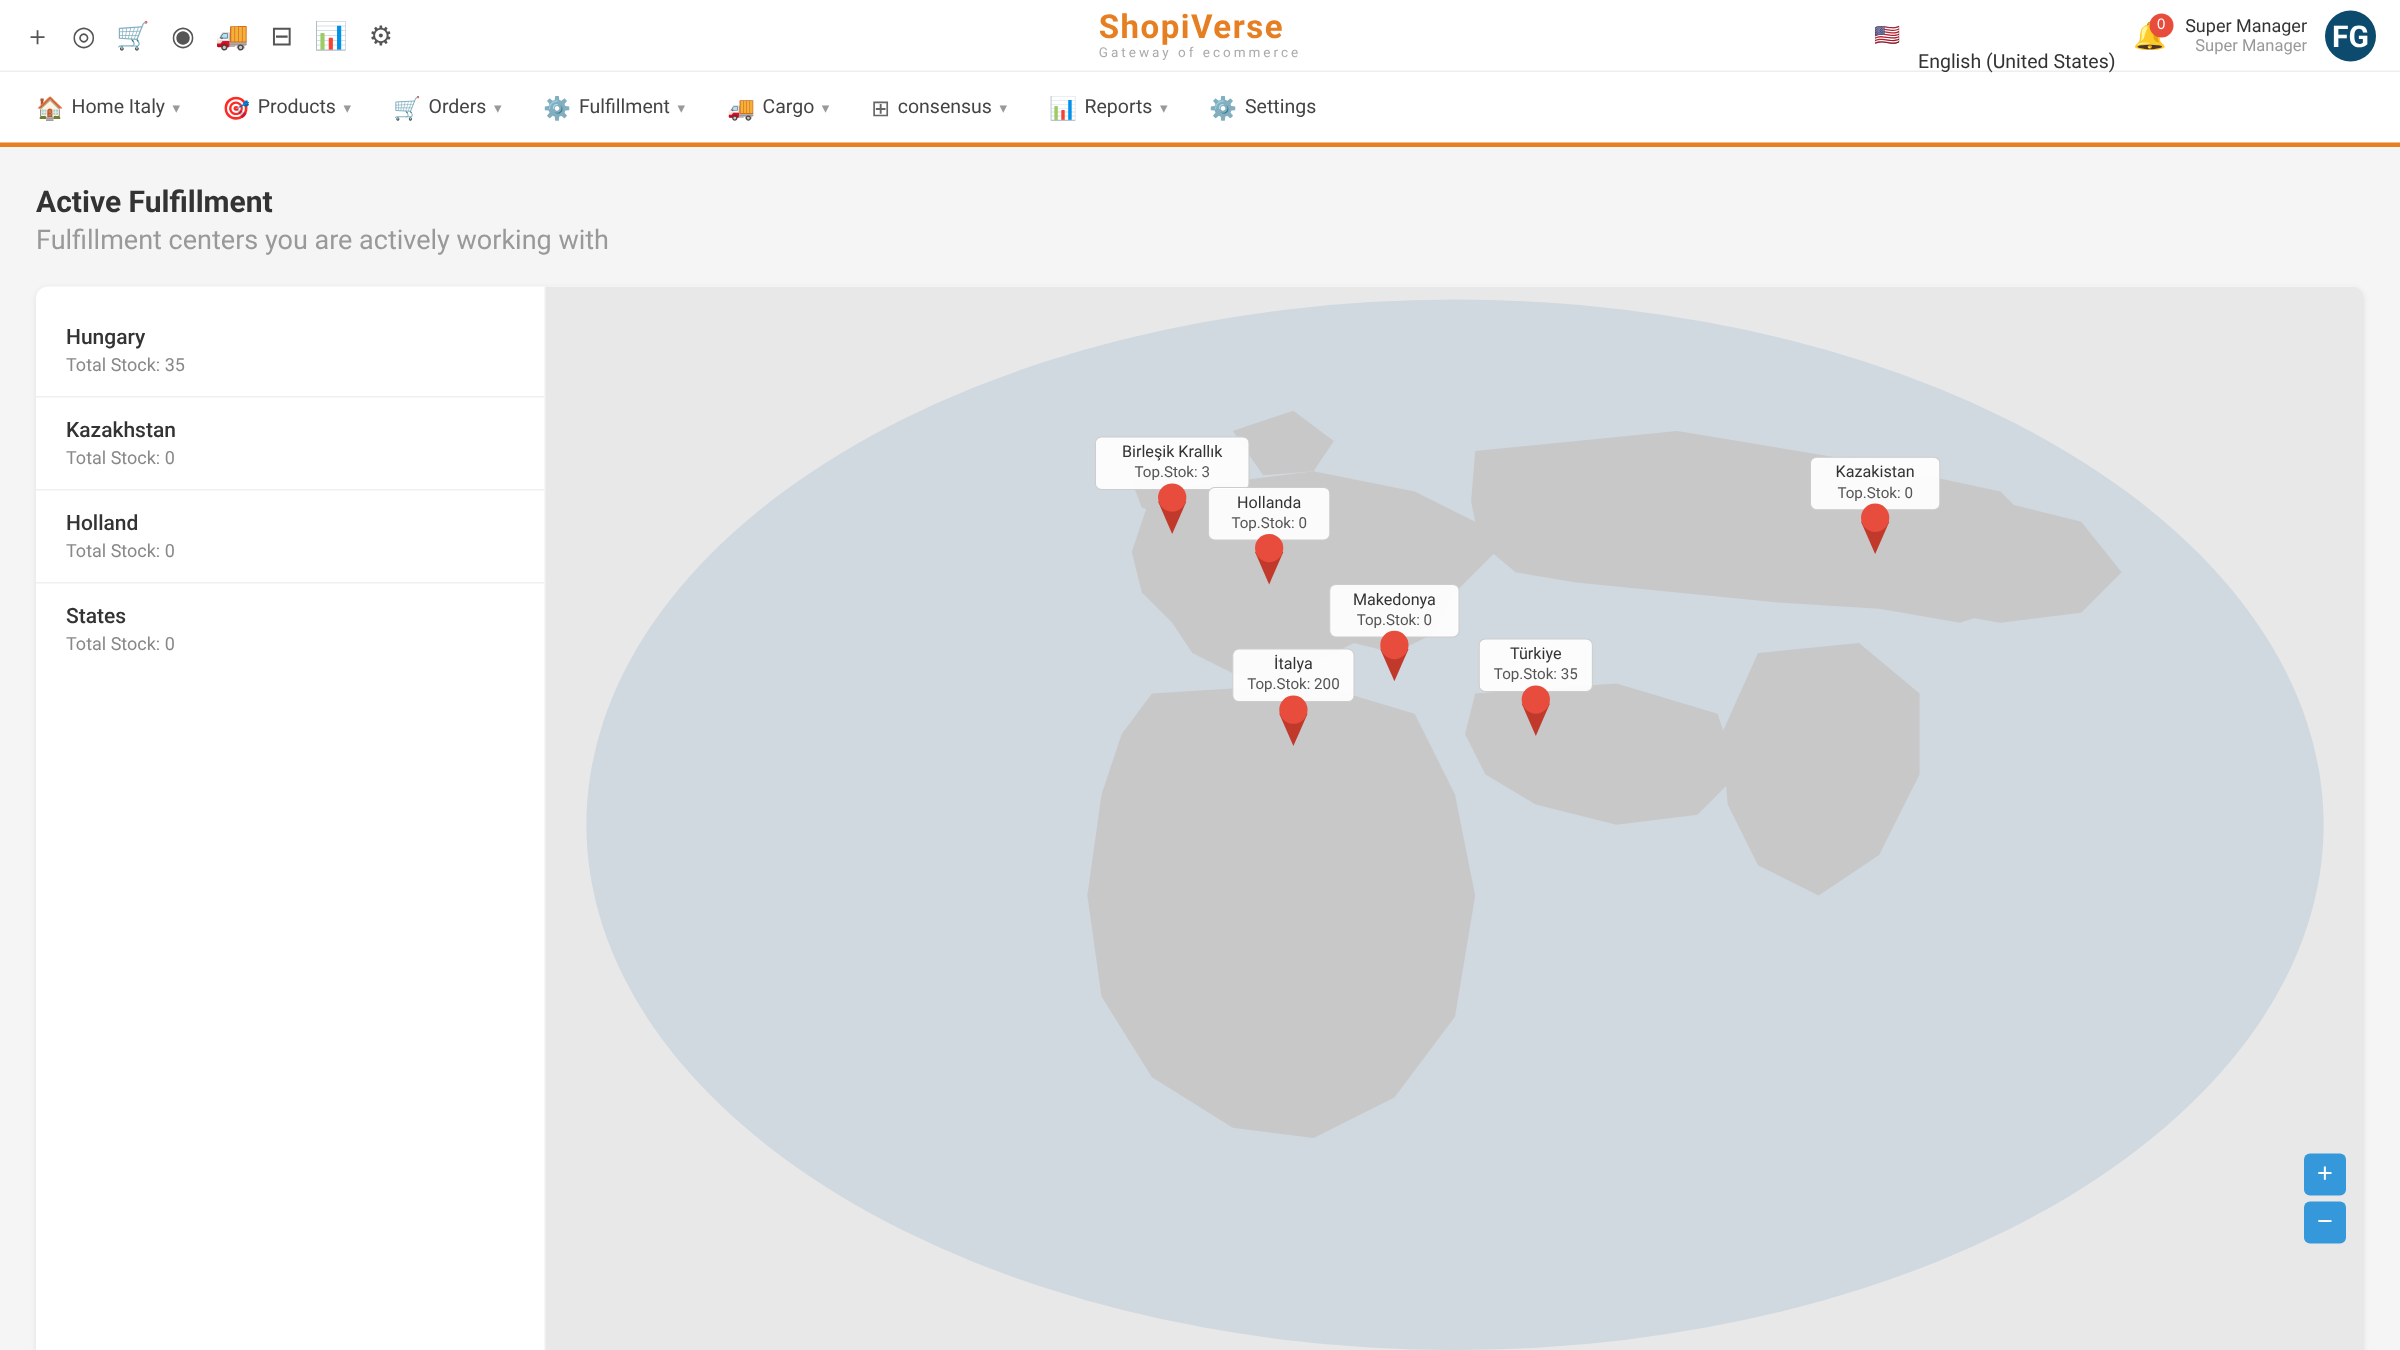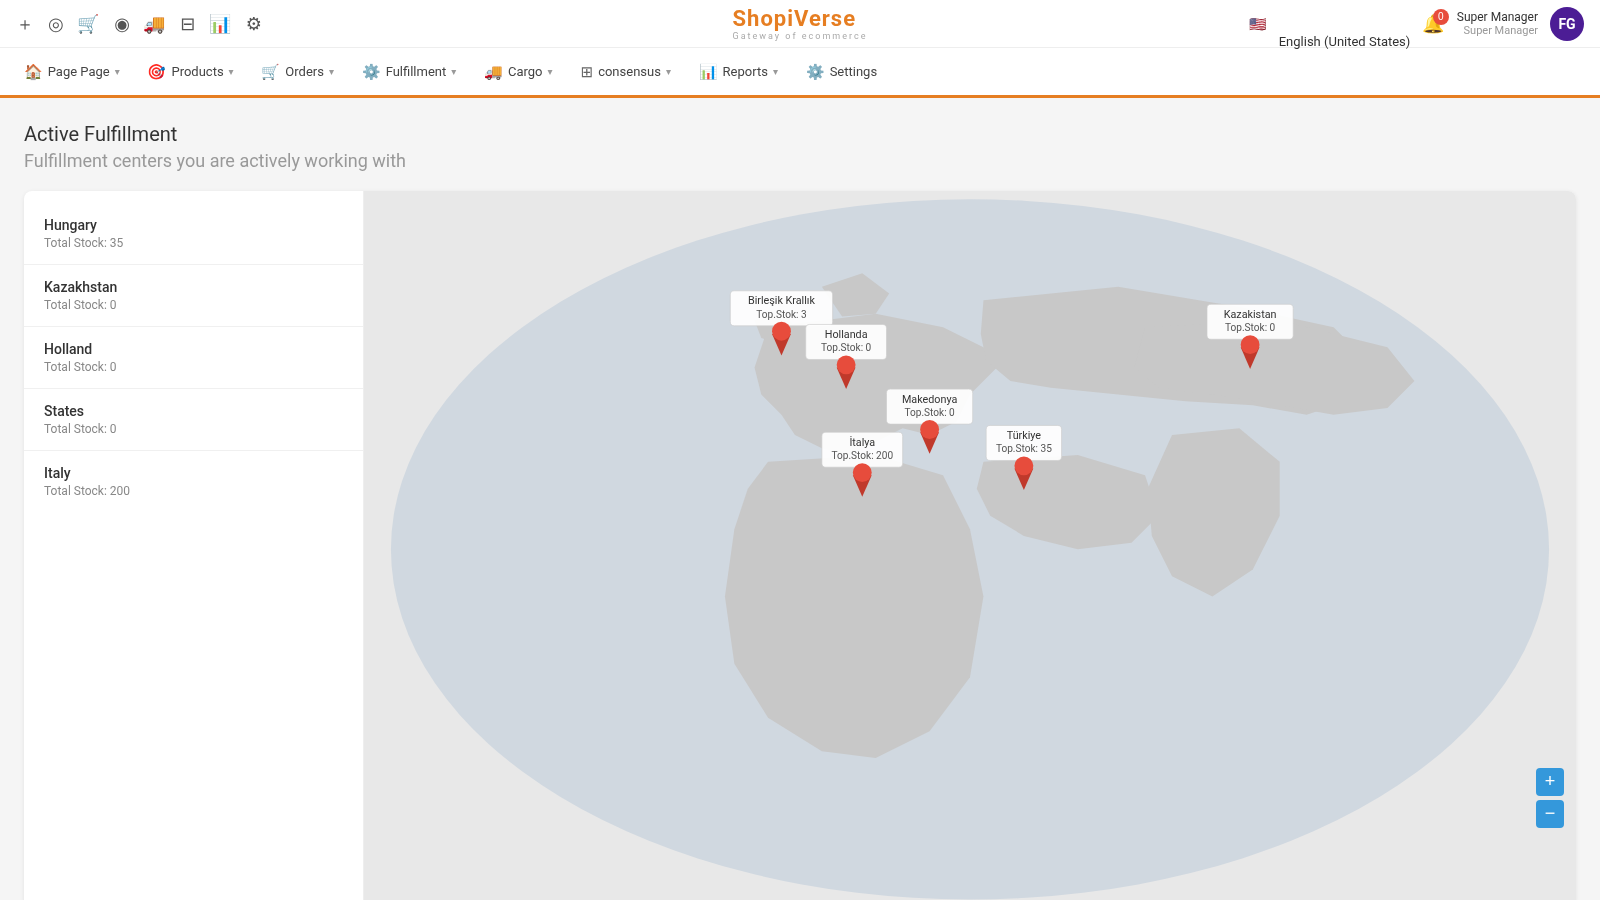--- a/index.html
+++ b/index.html
@@ -21,21 +21,21 @@
     .logo-text { font-size: 22px; font-weight: 700; color: #e67e22; letter-spacing: 1px; }
     .logo-sub { font-size: 9px; color: #aaa; text-align: center; display: block; letter-spacing: 2px; }
     .toolbar-right { display: flex; align-items: center; gap: 12px; }
     .lang-flag { font-size: 14px; }
     .lang-text { font-size: 13px; color: #333; margin-top: 36px; }
     .notif-btn { position: relative; background: none; border: none; cursor: pointer; font-size: 18px; color: #555; }
     .notif-badge { position: absolute; top: -4px; right: -4px; background: #e74c3c; color: white; border-radius: 50%; width: 16px; height: 16px; font-size: 10px; display: flex; align-items: center; justify-content: center; }
     .user-info { text-align: right; }
     .user-name { font-size: 12px; color: #333; display: block; }
     .user-role { font-size: 11px; color: #999; display: block; }
-    .avatar { width: 34px; height: 34px; background: #4c1d95; border-radius: 50%; display: flex; align-items: center; justify-content: center; color: white; font-weight: 700; font-size: 14px; }
+    .avatar { width: 34px; height: 34px; background: #0c4a6e; border-radius: 50%; display: flex; align-items: center; justify-content: center; color: white; font-weight: 700; font-size: 20px; }
 
     
     .navbar {
       background: #fff;
       height: 50px;
       display: flex;
       align-items: center;
       padding: 0 12px;
       border-bottom: 3px solid #e67e22;
       gap: 4px;
@@ -54,21 +54,21 @@
     .nav-item .nav-icon { font-size: 15px; color: #666; }
     .nav-item .chevron { font-size: 10px; color: #999; }
 
     
     .main-content {
       padding: 24px 24px;
       background: #f5f5f5;
       min-height: calc(900px - 100px);
     }
 
-    .page-title { font-size: 20px; font-weight: 400; color: #333; margin-bottom: 4px; }
+    .page-title { font-size: 20px; font-weight: 700; color: #333; margin-bottom: 4px; }
     .page-subtitle { font-size: 18px; color: #999; margin-bottom: 20px; }
 
     .content-area {
       display: flex;
       gap: 0;
       background: #fff;
       border-radius: 8px;
       overflow: hidden;
       box-shadow: 0 1px 4px rgba(0,0,0,0.08);
       margin-bottom: 24px;
@@ -152,21 +152,21 @@
       <span class="user-name">Super Manager</span>
       <span class="user-role">Super Manager</span>
     </div>
     <div class="avatar">FG</div>
   </div>
 </div>
 
 <nav class="navbar">
 <div class="nav-item">
       <span class="nav-icon">🏠</span>
-      <span>Page Page</span>
+      <span>Home Italy</span>
       <span class="chevron">▾</span>
     </div>
     <div class="nav-item">
       <span class="nav-icon">🎯</span>
       <span>Products</span>
       <span class="chevron">▾</span>
     </div>
     <div class="nav-item">
       <span class="nav-icon">🛒</span>
       <span>Orders</span>
@@ -214,24 +214,20 @@
       <div class="fulfillment-item-name">Kazakhstan</div>
       <div class="fulfillment-item-stock">Total Stock: 0</div>
     </div>
         <div class="fulfillment-item">
       <div class="fulfillment-item-name">Holland</div>
       <div class="fulfillment-item-stock">Total Stock: 0</div>
     </div>
         <div class="fulfillment-item">
       <div class="fulfillment-item-name">States</div>
       <div class="fulfillment-item-stock">Total Stock: 0</div>
-    </div>
-        <div class="fulfillment-item">
-      <div class="fulfillment-item-name">Italy</div>
-      <div class="fulfillment-item-stock">Total Stock: 200</div>
     </div>
       </div>
 
     <div class="map-area">
       
       <svg width="100%" height="100%" viewBox="0 0 900 530" xmlns="http://www.w3.org/2000/svg">
 
         <ellipse cx="450" cy="265" rx="430" ry="260" fill="#d0d8e0"></ellipse>
 
         <path d="M300,100 L380,90 L430,100 L460,115 L470,130 L450,150 L440,170 L420,180 L400,175 L380,185 L360,195 L340,190 L320,180 L310,165 L295,150 L290,130 Z" fill="#c8c8c8"></path>

